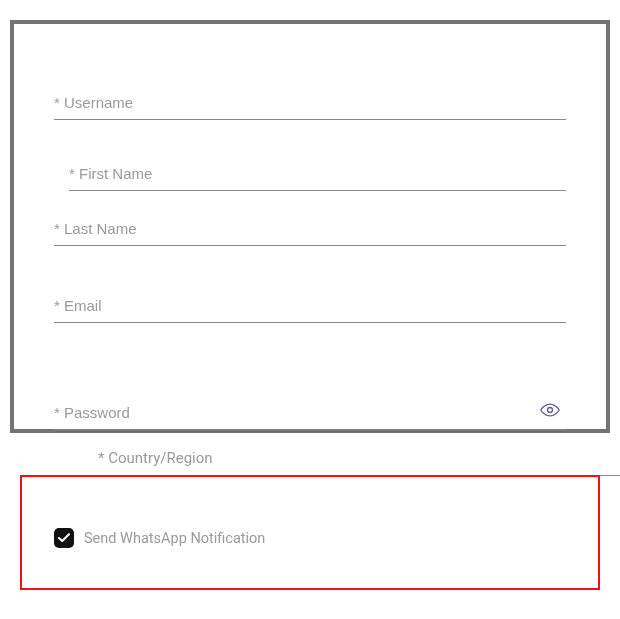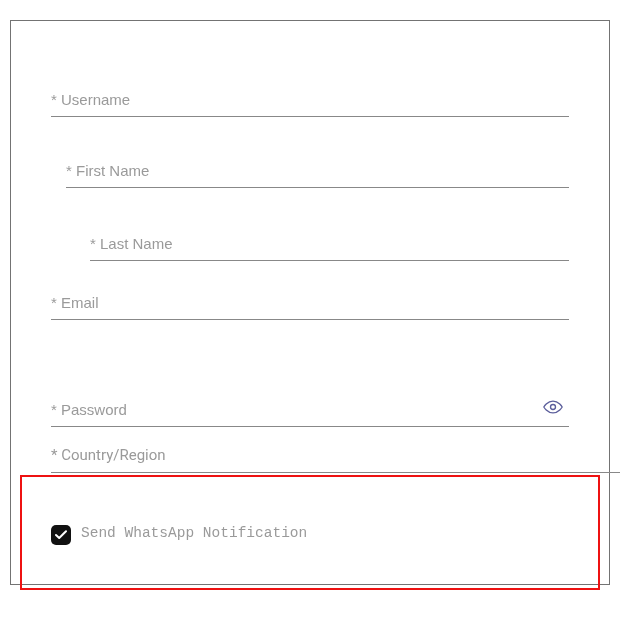--- a/index.html
+++ b/index.html
@@ -8,23 +8,24 @@
       background: #fff;
       width: 620px;
       height: 619px;
       position: relative;
     }
     .form-panel {
       position: absolute;
       left: 10px;
       top: 20px;
       width: 600px;
-      height: 565px;
-      border: 1px solid #737373;
+      height: 413px;
+      border: 4px solid #737373;
       background: #fff;
+      padding-left: 44px;
     }
     .field-group {
       position: absolute;
       left: 40px;
       right: 40px;
     }
     .input-underline {
       width: 100%;
       border: none;
       border-bottom: 1px solid #888;
@@ -53,22 +54,22 @@
     }
     .icon-eye {
       position: absolute;
       right: 6px;
       top: 4px;
       cursor: pointer;
       color: #5b5e9b;
     }
     .checkbox-row {
       display: flex;
+      align-items: center;
       margin-top: 14px;
-      font-family: Liberation Mono, monospace;
     }
     .cb-box {
       width: 20px;
       height: 20px;
       border-radius: 5px;
       background: #111;
       display: flex;
       align-items: center;
       justify-content: center;
       cursor: pointer;
@@ -91,21 +92,21 @@
 <div class="form-panel">
 
   <div class="field-group" style="top:64px;">
     <input class="input-underline" type="text" placeholder="* Username" style="">
   </div>
 
   <div class="field-group" style="top:135px;margin-left:15px;">
     <input class="input-underline" type="text" placeholder="* First Name" style="">
   </div>
 
-  <div class="field-group" style="top:208px;margin-left:39px;">
+  <div class="field-group" style="top:190px;">
     <input class="input-underline" type="text" placeholder="* Last Name" style="">
   </div>
 
   <div class="field-group" style="top:267px;">
     <input class="input-underline" type="email" placeholder="* Email" style="">
   </div>
 
   <div class="field-group" style="top:360px;margin-top:14px;">
     <input class="input-underline" type="password" placeholder="* Password" style="">
     <span class="icon-eye">

